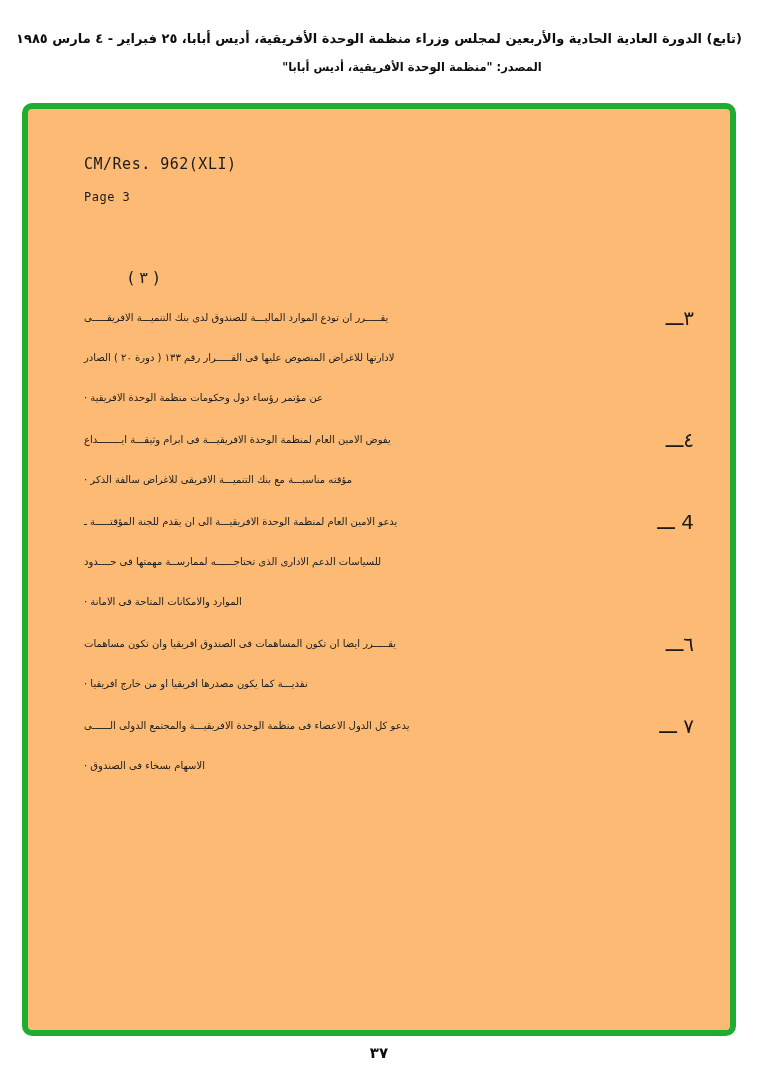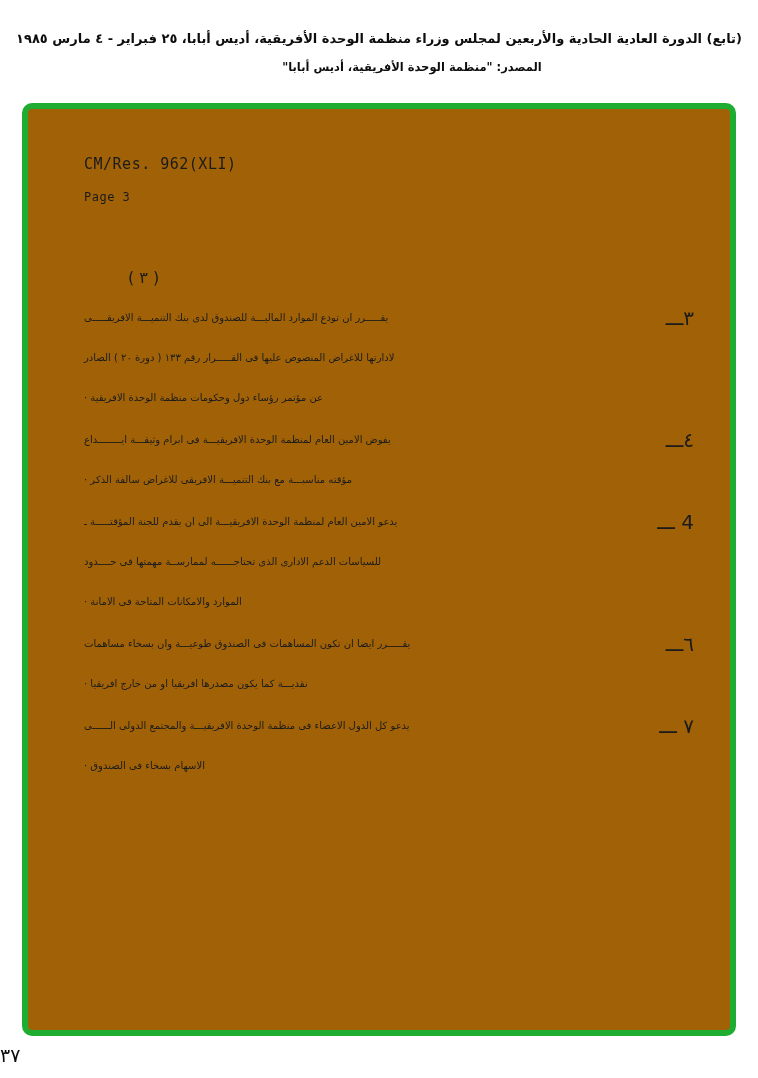--- a/index.html
+++ b/index.html
@@ -25,21 +25,21 @@
     margin-top: 9px; transform: translateX(33px);
     color: #0d0d0d;
   }
   
   .frame {
     position: absolute; left: 22px; top: 103px;
     width: 714px; height: 933px;
     box-sizing: border-box;
     border: 6px solid #1fad31;
     border-radius: 10px;
-    background: #a16207;
+    background: #fdba74;
   }
   .doc { position: absolute; left: 0; right: 0; top: 0; bottom: 0; padding-top: 44px; }
   .doc-ref {
     margin-left: 56px;
     font-family: "DejaVu Sans Mono", monospace;
     font-size: 15px; line-height: 22px; letter-spacing: 0.5px;
     color: #1b1b1b;
   }
   .doc-page {
     margin-left: 56px; margin-top: 11px;
@@ -69,22 +69,22 @@
   }
   .item .lines { flex: 1; min-width: 0; }
   .line {
     font-size: 10px; line-height: 40px;
     text-align: left; white-space: nowrap;
     color: #1b1b1b;
   }
   
   .footer-num {
     position: absolute; top: 1044px; left: 0; right: 0;
-    text-align: left;
-    font-size: 19px; font-weight: normal;
+    text-align: center;
+    font-size: 15px; font-weight: bold;
     color: #0d0d0d;
   }
 </style>
 </head>
 <body>
 
 <div class="top-header">
   <div class="l1">(تابع)  الدورة العادية الحادية والأربعين لمجلس وزراء منظمة الوحدة الأفريقية، أديس أبابا، ٢٥ فبراير -  ٤ مارس ١٩٨٥</div>
   <div class="l2">المصدر:  "منظمة الوحدة الأفريقية، أديس أبابا"</div>
 </div>
@@ -114,21 +114,21 @@
           <div class="marker">4 ـــ</div>
           <div class="lines">
             <div class="line">يدعو الامين العام لمنظمة الوحدة الافريقيـــة الى ان يقدم للجنة المؤقتـــــة ـ</div>
             <div class="line" style="padding-right: 8px;">للسياسات  الدعم الادارى الذى تحتاجــــــه لممارســة مهمتها فى  حــــدود</div>
             <div class="line" style="padding-right: 250px;">الموارد  والامكانات المتاحة فى الامانة ·</div>
           </div>
         </div>
         <div class="item">
           <div class="marker">٦ـــ</div>
           <div class="lines">
-            <div class="line">يقـــــرر ايضا ان  تكون المساهمات فى الصندوق  طوعيـــة  وان بسخاء مساهمات</div>
+            <div class="line">يقـــــرر ايضا ان  تكون المساهمات فى الصندوق  افريقيا  وان تكون مساهمات</div>
             <div class="line" style="padding-right: 168px;">نقديـــة كما يكون  مصدرها  افريقيا او من خارج  افريقيا ·</div>
           </div>
         </div>
         <div class="item">
           <div class="marker">٧ ـــ</div>
           <div class="lines">
             <div class="line">يدعو كل الدول الاعضاء فى منظمة الوحدة الافريقيـــة والمجتمع الدولى الــــــى</div>
             <div class="line" style="padding-right: 258px;">الاسهام بسخاء فى الصندوق ·</div>
           </div>
         </div>

